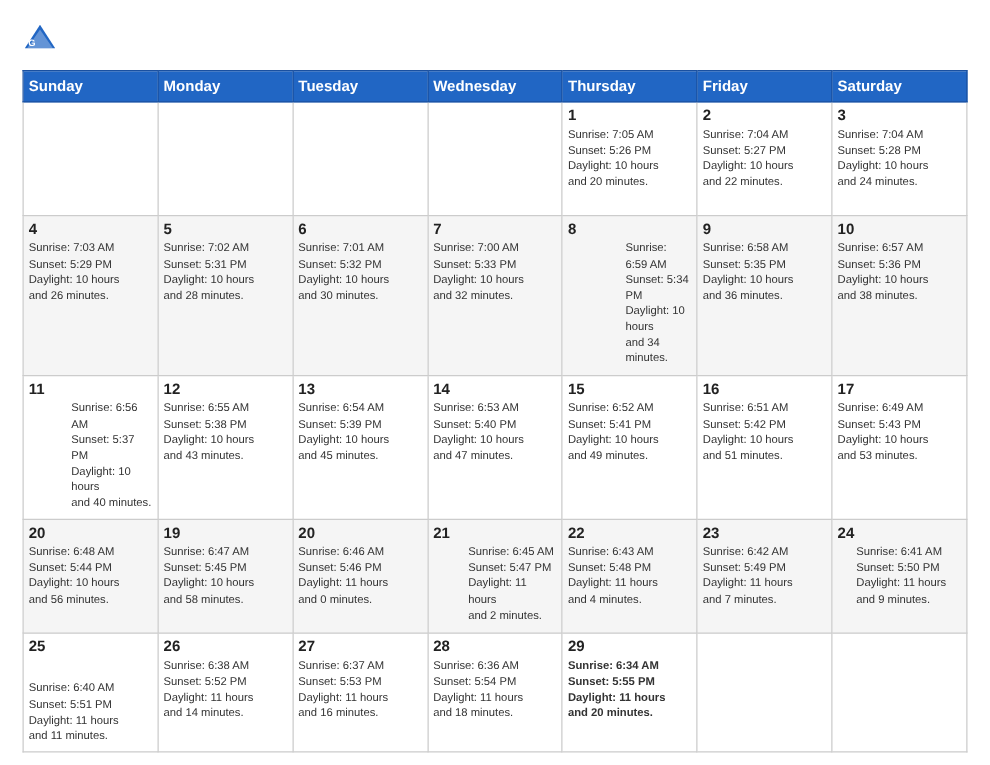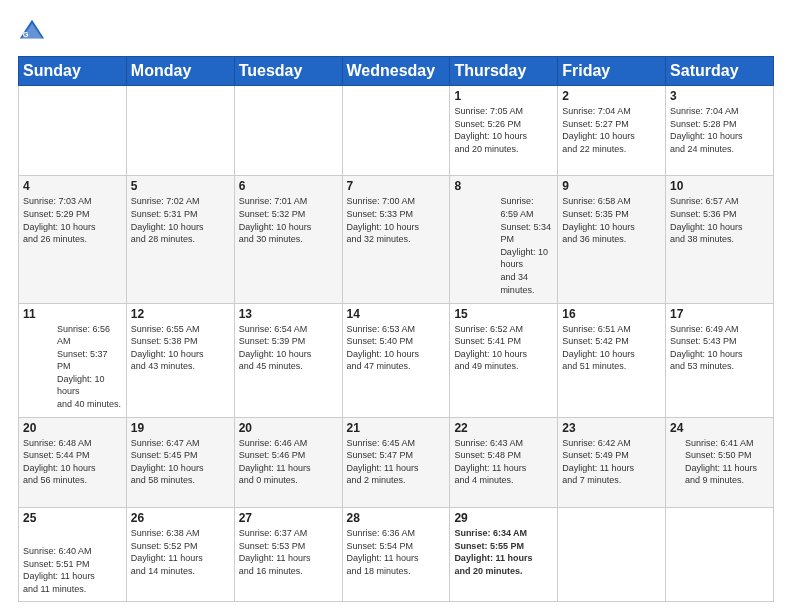--- a/index.html
+++ b/index.html
@@ -57,21 +57,21 @@
     .calendar {
       flex: 1;
       border: 1px solid #ccc;
       border-collapse: collapse;
       width: 100%;
       table-layout: fixed;
     }
     .calendar th {
       background: #2166c4;
       color: #fff;
-      font-size: 16px;
+      font-size: 12px;
       font-weight: bold;
       padding: 5px 4px;
       text-align: left;
       border: 1px solid #1a50a0;
     }
     .calendar td {
       border: 1px solid #ccc;
       vertical-align: top;
       padding: 3px 4px;
       font-size: 9.5px;
@@ -280,21 +280,21 @@
           </td>
           <td>
             <span class="day-number">20</span>
             <div class="day-info" style="white-space: pre-line;">Sunrise: 6:46 AM
 Sunset: 5:46 PM
 Daylight: 11 hours
 and 0 minutes.</div>
           </td>
           <td>
             <span class="day-number">21</span>
-            <div class="day-info" style="white-space: pre-line;">Sunrise: 6:45 AM
+            <div class="day-info" style="white-space: pre-line; margin-left: 28px;">Sunrise: 6:45 AM
 Sunset: 5:47 PM
 Daylight: 11 hours
 and 2 minutes.</div>
           </td>
           <td>
             <span class="day-number">22</span>
             <div class="day-info" style="white-space: pre-line;">Sunrise: 6:43 AM
 Sunset: 5:48 PM
 Daylight: 11 hours
 and 4 minutes.</div>

